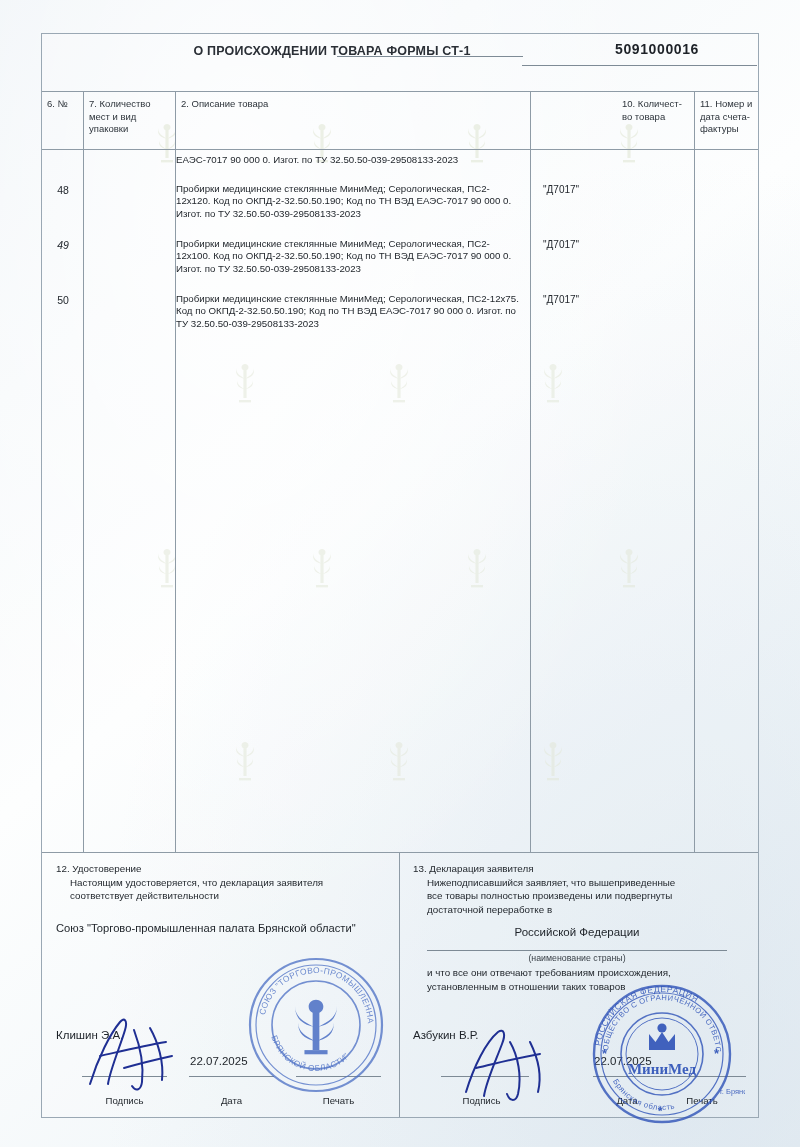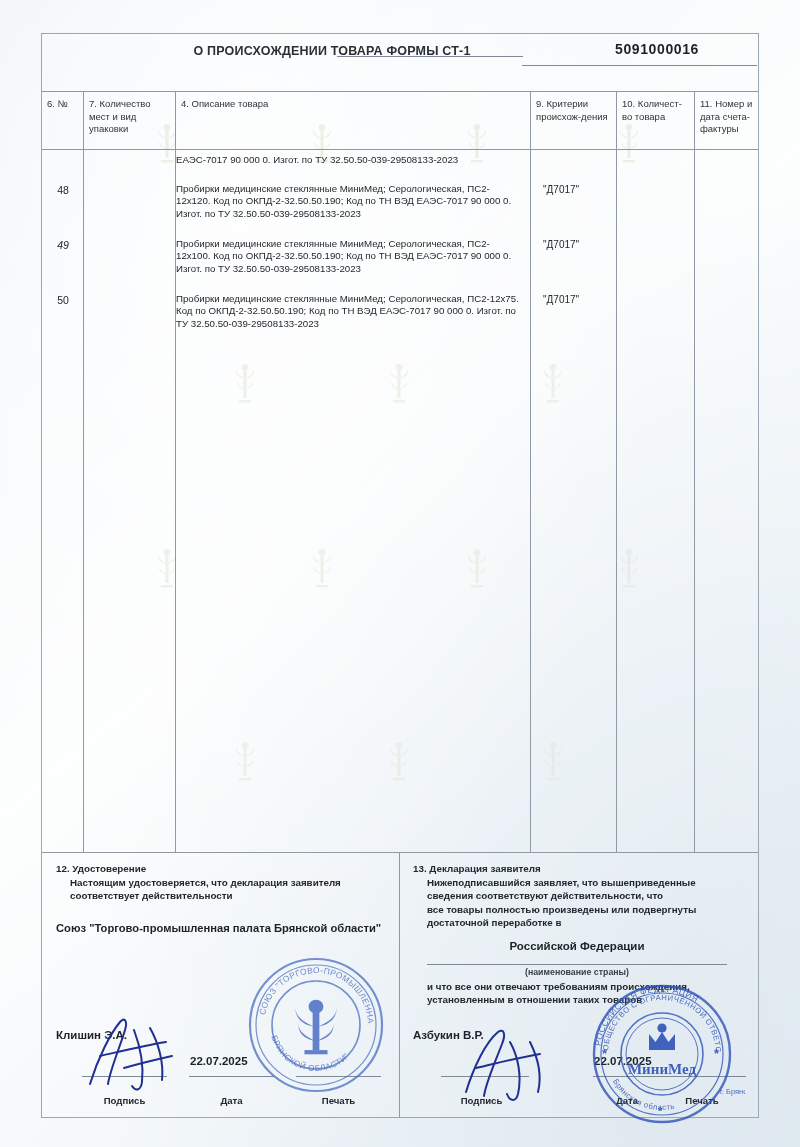--- a/index.html
+++ b/index.html
@@ -174,21 +174,20 @@
     color: #23282e;
     padding-left: 12px;
     box-sizing: border-box;
   }
 
   
   .bottom {
     position: relative;
     z-index: 3;
     height: 264px;
-    font-weight: bold;
   }
   .bottom-split {
     position: absolute;
     left: 357px;
     top: 0;
     bottom: 0;
     border-left: 1px solid #8e9ba6;
   }
   .blk {
     position: absolute;
@@ -447,24 +446,21 @@
     <div class="tbl">
       <div class="head-rule"></div>
 
       <div class="col c1">
         <div class="col-head">6. №</div>
       </div>
       <div class="col c2">
         <div class="col-head">7. Количество мест и вид упаковки</div>
       </div>
       <div class="col c3">
-        <div class="col-head">4. Описание товара</div>
-      </div>
-      <div class="col c4">
-        <div class="col-head">9. Критерии происхож-дения</div>
+        <div class="col-head">2. Описание товара</div>
       </div>
       <div class="col c5">
         <div class="col-head">10. Количест-во товара</div>
       </div>
       <div class="col c6 last">
         <div class="col-head">11. Номер и дата счета-фактуры</div>
       </div>
 
       <div class="rows">
 
@@ -513,21 +509,20 @@
         <div class="sig-labels">
           <div class="sig-label" style="left:40px; width:85px;">Подпись</div>
           <div class="sig-label" style="left:147px; width:85px;">Дата</div>
           <div class="sig-label" style="left:254px; width:85px;">Печать</div>
         </div>
       </div>
 
       <div class="blk blk-right">
         <div class="blk-title">13. Декларация заявителя</div>
         <div class="blk-sub">Нижеподписавшийся заявляет, что вышеприведенные</div>
-        <div class="blk-sub">сведения соответствуют действительности, что</div>
         <div class="blk-sub">все товары полностью произведены или подвергнуты</div>
         <div class="blk-sub">достаточной переработке в</div>
 
         <div class="country-line">Российской Федерации</div>
         <div class="country-cap">(наименование страны)</div>
 
         <div class="blk-sub2">и что все они отвечают требованиям происхождения,</div>
         <div class="blk-sub">установленным в отношении таких товаров</div>
 
         <div class="sig-name">Азбукин В.Р.</div>

